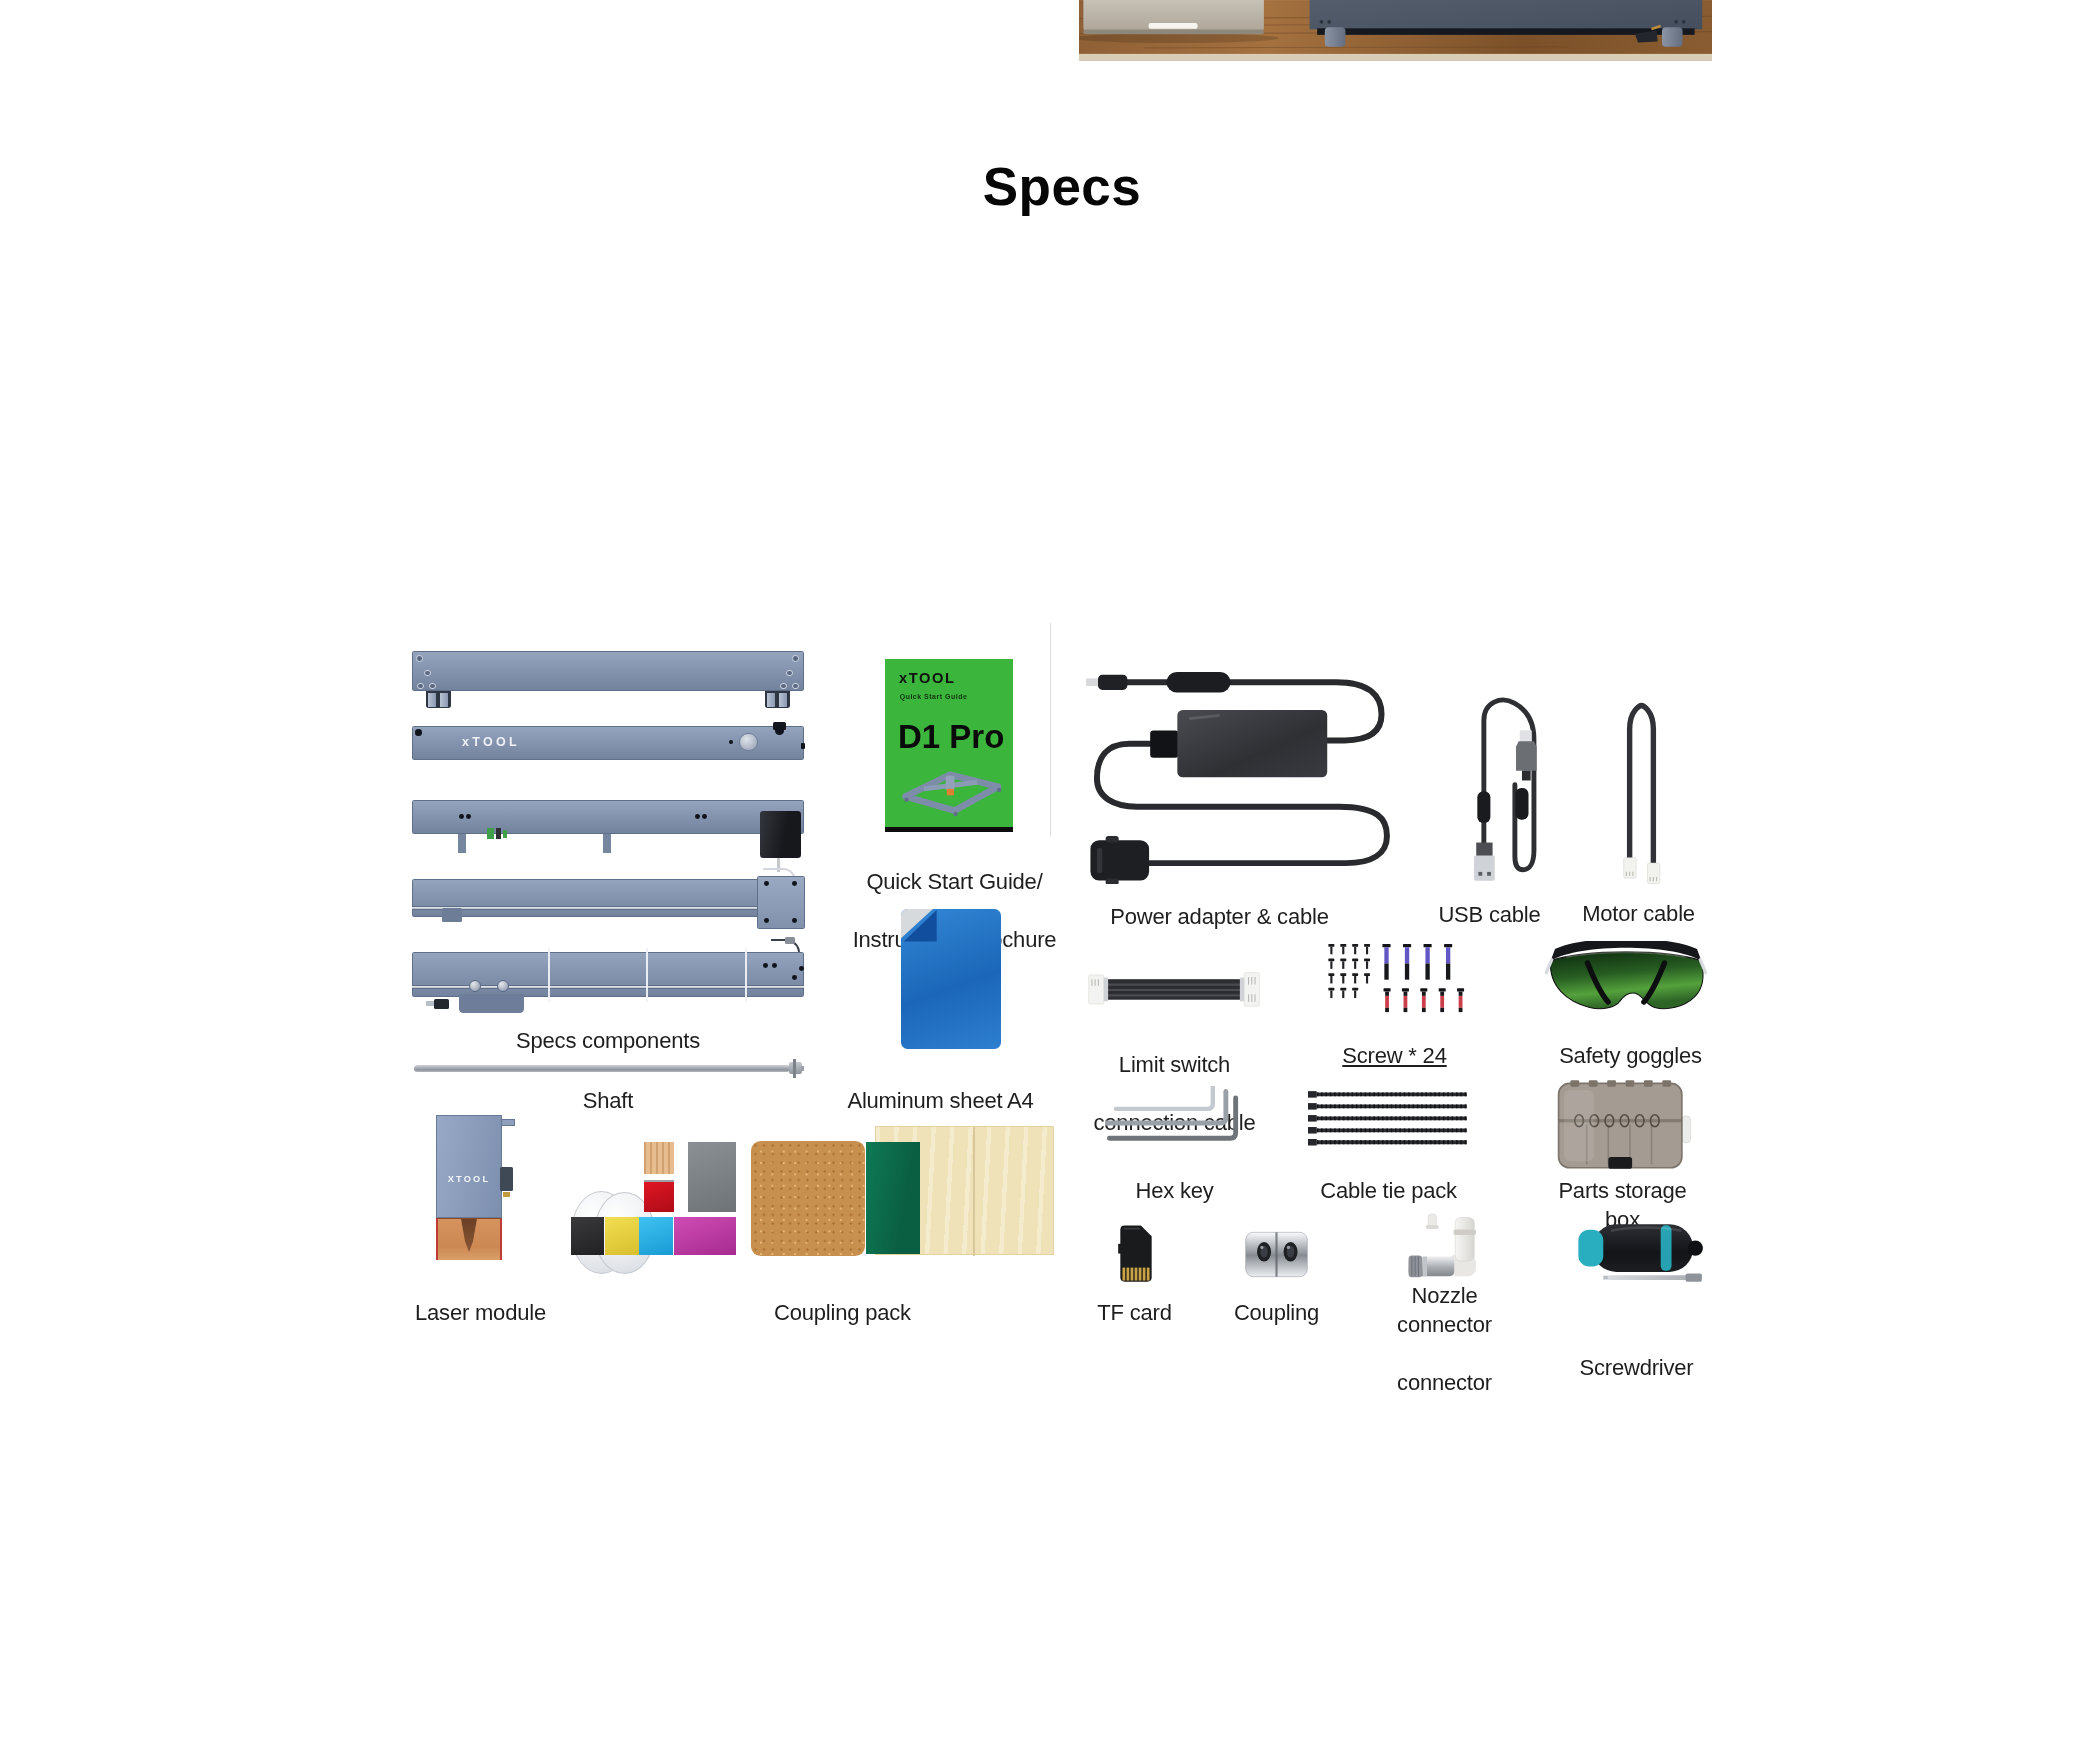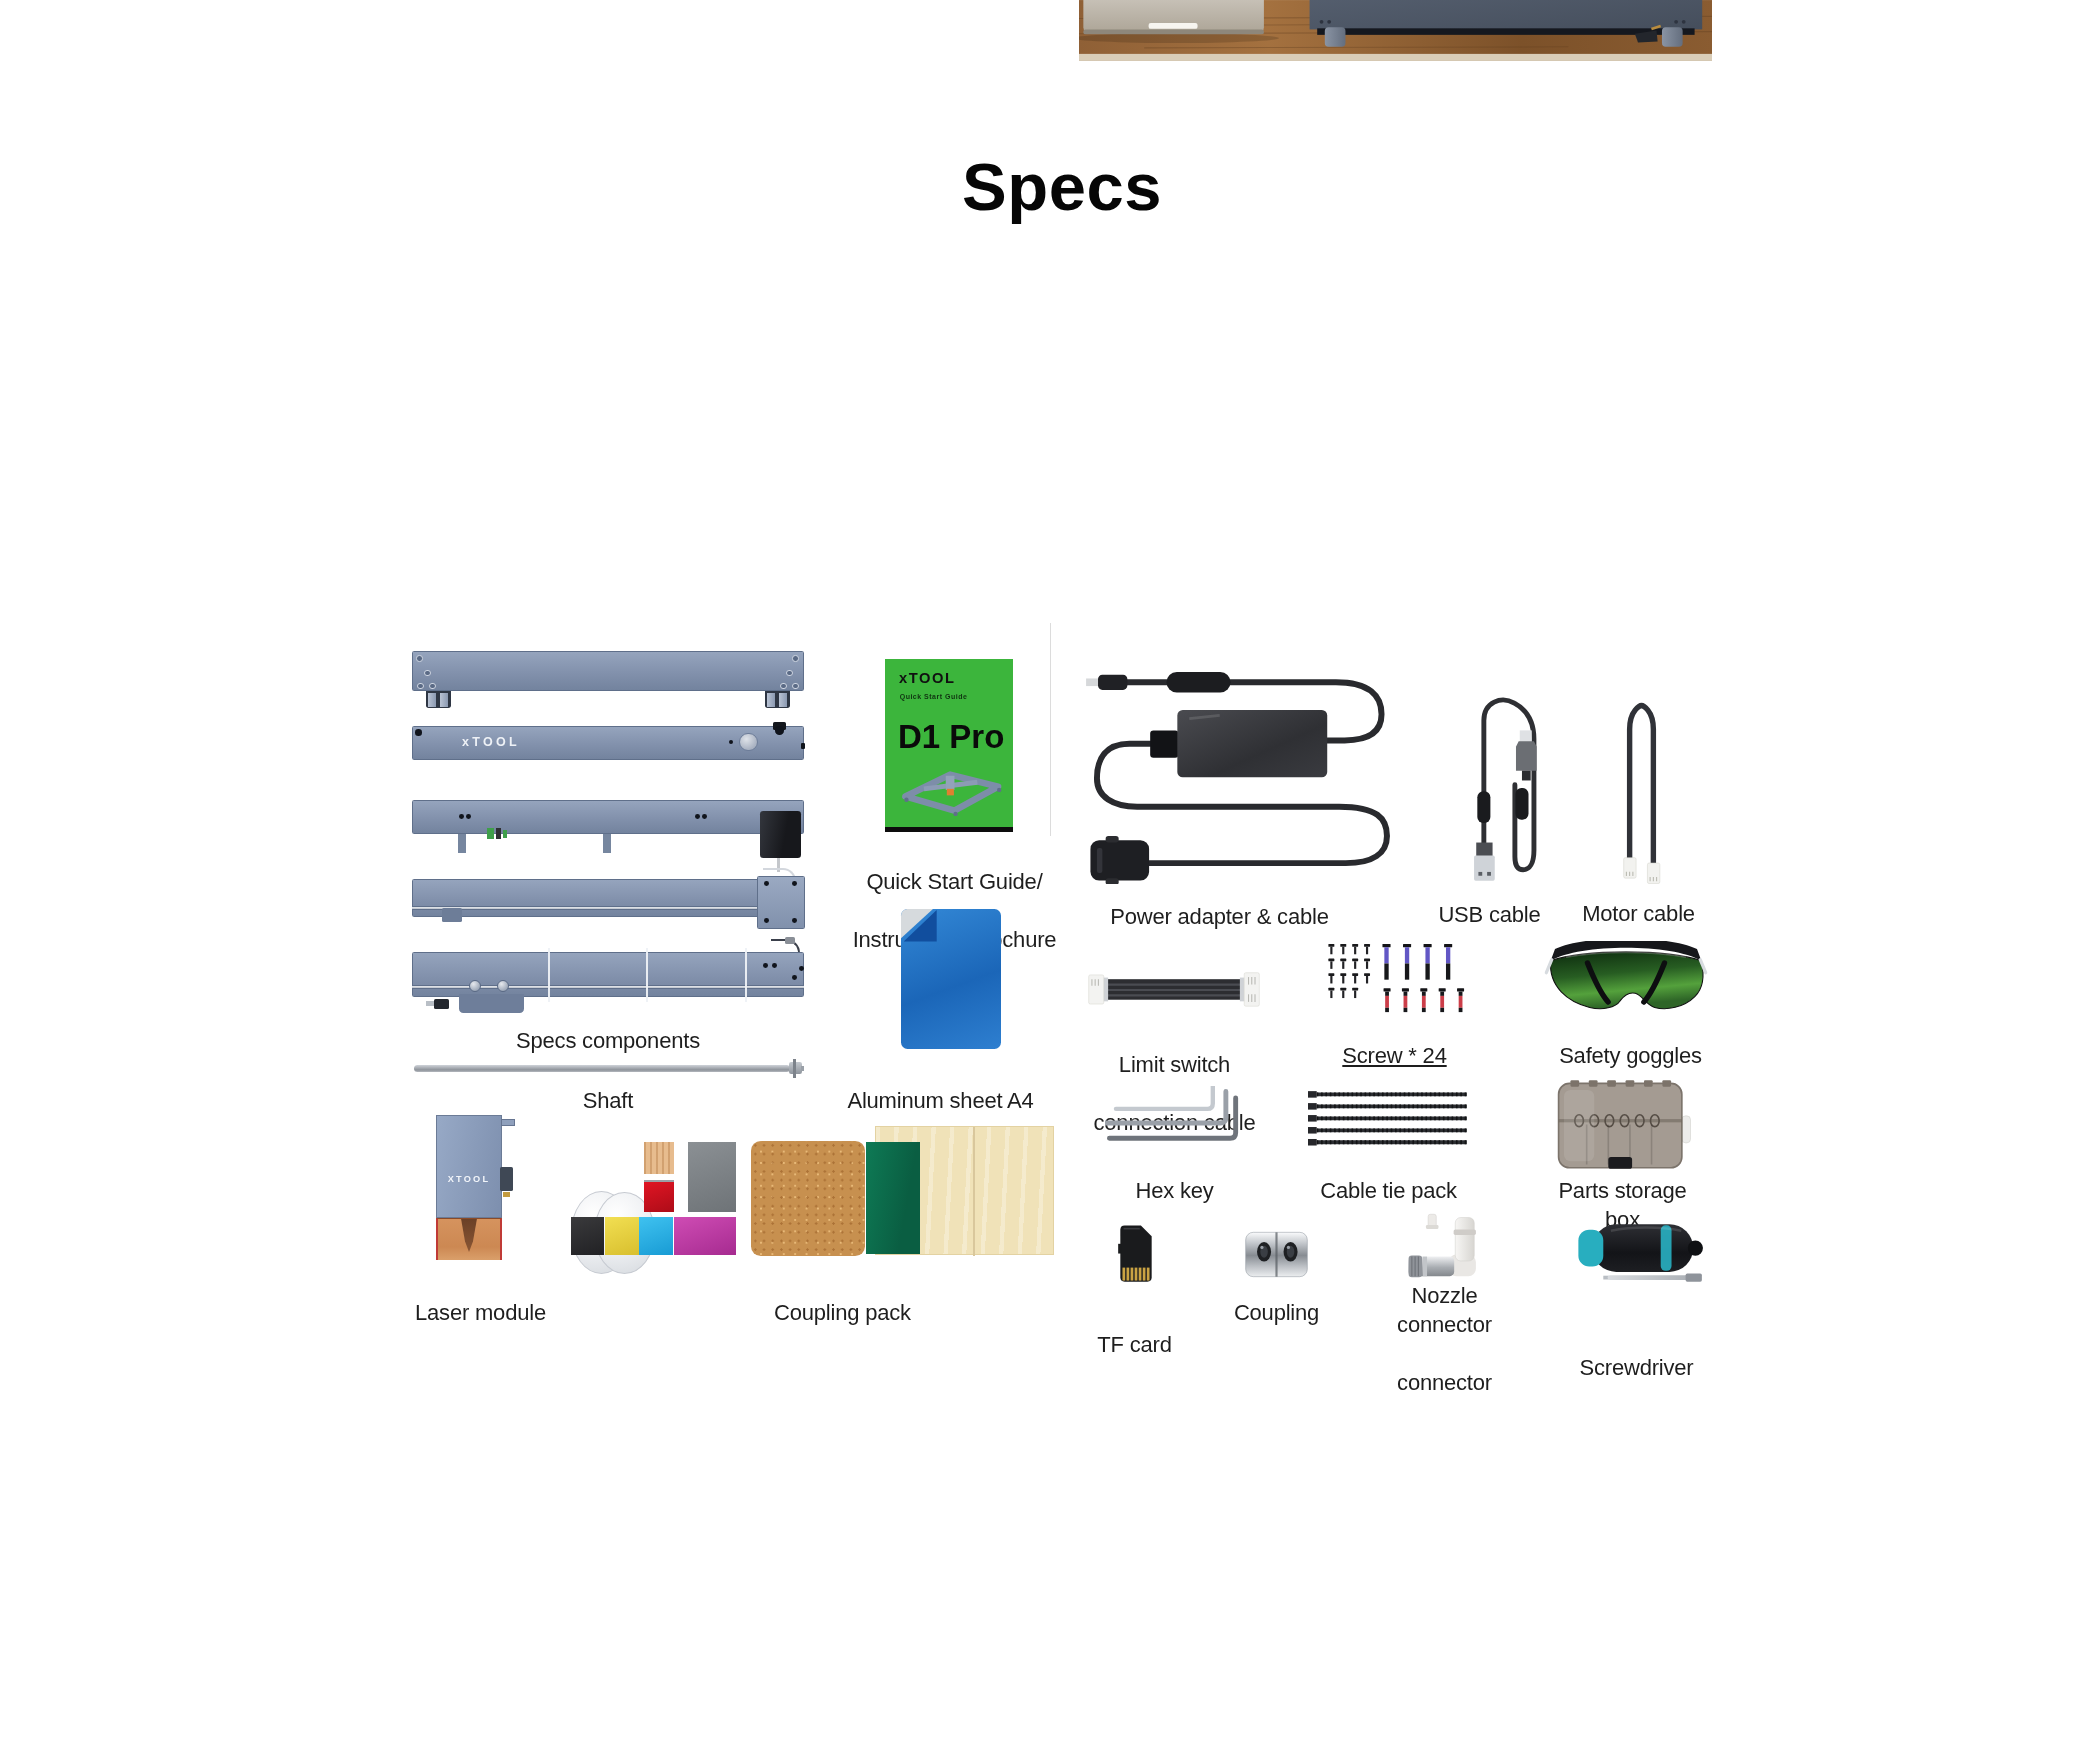--- a/index.html
+++ b/index.html
@@ -1,20 +1,20 @@
 <!DOCTYPE html>
 <html style="font-size:8.7px"><head>
 <meta charset="utf-8">
 <style>
   html,body{margin:0;padding:0;background:#ffffff;}
   .screen{position:relative;width:2087px;height:1757px;background:#ffffff;overflow:hidden;
           font-family:"Liberation Sans",sans-serif;}
   .abs{position:absolute;}
   .h1{position:absolute;left:412px;width:1300px;text-align:center;
-      font-size:67px;font-weight:800;color:#060606;letter-spacing:0.5px;line-height:60px;}
+      font-size:53px;font-weight:800;color:#060606;letter-spacing:0.5px;line-height:60px;}
   .cap{position:absolute;font-size:22px;line-height:29px;color:#1e1e1e;text-align:center;letter-spacing:-0.2px;}
   .divider{position:absolute;background:#dcdcdc;}
   
   .pbar{position:absolute;background:linear-gradient(180deg,#95a4bd,#8291ac 55%,#73839e);
         border:0.5px solid #5f6f8a;border-radius:1.6px;box-sizing:border-box;}
   .pdot{position:absolute;width:4.9px;height:4.9px;border-radius:50%;background:#10141c;}
   .pring{position:absolute;width:6.5px;height:6.5px;border-radius:50%;background:#5a6a85;
          border:1.6px solid #cfd6e2;box-sizing:border-box;}
   .foot{position:absolute;width:25px;height:17.4px;background:#2e3644;border-radius:0 0 2.7px 2.7px;}
   .foot i{position:absolute;top:1.6px;width:7.6px;height:14px;background:linear-gradient(90deg,#b9c3d4,#8b99b1);}
@@ -517,21 +517,21 @@
           <rect x="19.5" y="86" width="5" height="24"></rect>
           <rect x="27" y="86" width="5" height="24"></rect>
         <rect x="34.5" y="86" width="5" height="24"></rect>
           <rect x="42" y="86" width="5" height="24"></rect>
           <rect x="49.5" y="86" width="5" height="24"></rect>
         <rect x="57" y="86" width="5" height="24"></rect>
       </g>
       <line x1="14" y1="14" x2="44" y2="14" stroke="#3a3b3f" stroke-width="3"></line>
     </svg>
   </div>
-  <div class="cap" style="left:1053px;top:1298px;width:163px;margin-top:32px;">TF card</div>
+  <div class="cap" style="left:1053px;top:1298px;width:163px;">TF card</div>
 
   <div class="abs" style="left:1240px;top:1228px;">
     <svg width="73" height="53" viewBox="0 0 134 98">
       <defs>
         <linearGradient id="cpG" x1="0" y1="0" x2="0" y2="1">
           <stop offset="0" stop-color="#fafbfc"></stop>
             <stop offset="0.25" stop-color="#c2c6cb"></stop>
           <stop offset="0.52" stop-color="#878c92"></stop>
             <stop offset="0.75" stop-color="#b9bdc2"></stop>
             <stop offset="1" stop-color="#eceef0"></stop>

